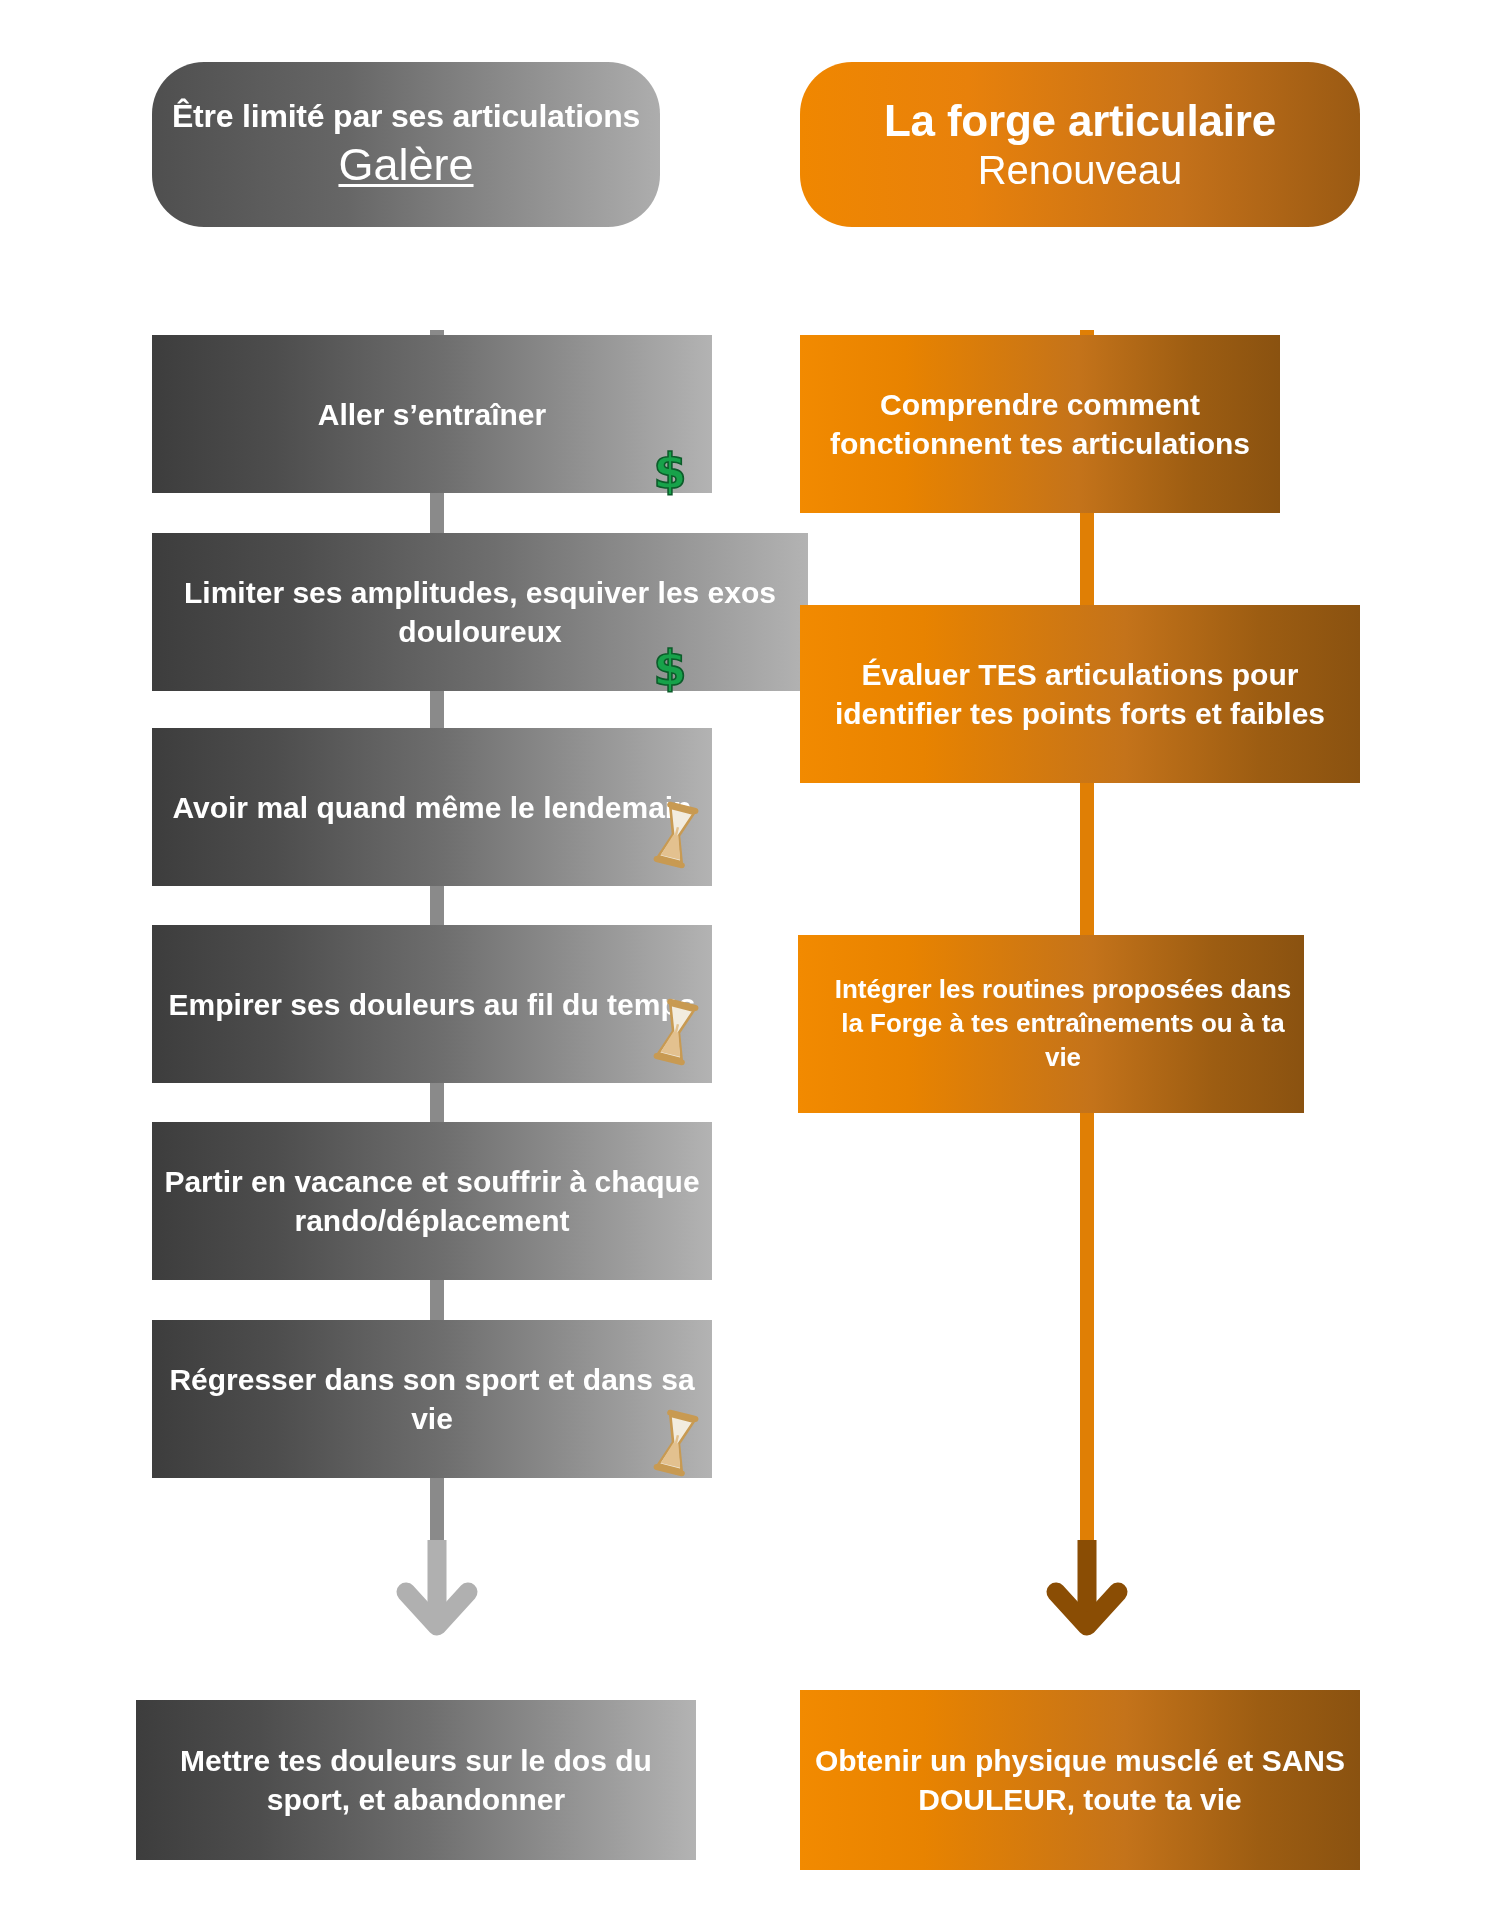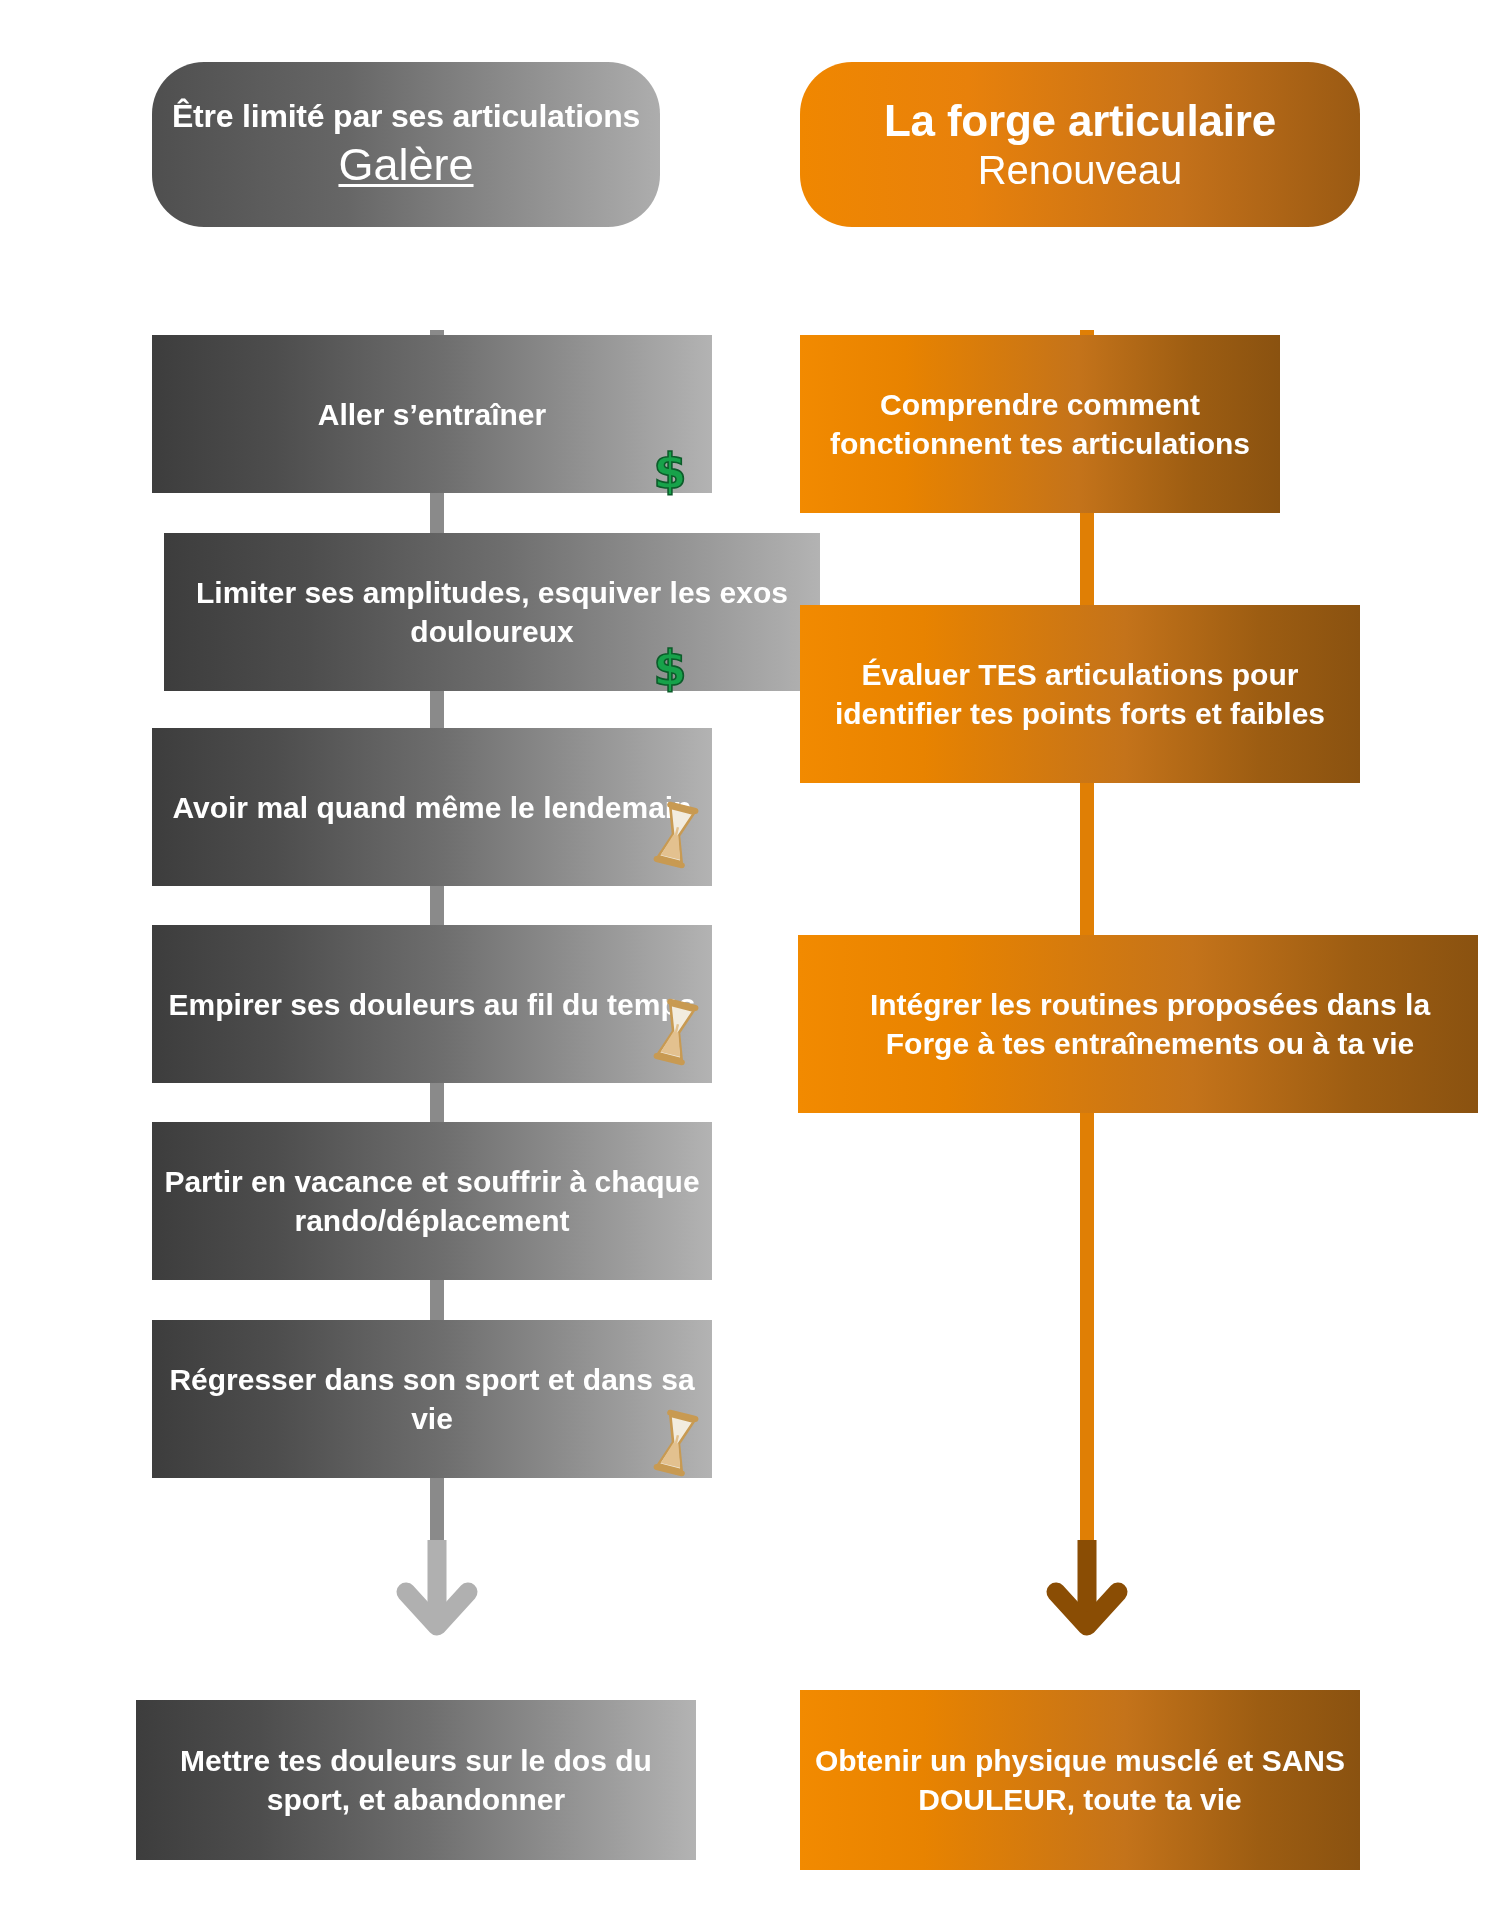--- a/index.html
+++ b/index.html
@@ -108,21 +108,21 @@
     <div class="h-title">Être limité par ses articulations</div>
     <div class="h-sub">Galère</div>
   </div>
 
   <div class="connector conn-gray" style="left:430px; top:330px; width:14px; height:1230px;"></div>
 
   <div class="box gray" style="left:152px; top:335px; width:560px; height:158px; font-size:30px;">
     <div class="box-text">Aller s’entraîner</div>
   </div>
 
-  <div class="box gray" style="left:152px; top:533px; width:656px; height:158px; font-size:30px;margin-left:12px;">
+  <div class="box gray" style="left:152px; top:533px; width:656px; height:158px; font-size:30px;">
     <div class="box-text">Limiter ses amplitudes, esquiver les exos douloureux</div>
   </div>
 
   <div class="box gray" style="left:152px; top:728px; width:560px; height:158px; font-size:30px;">
     <div class="box-text">Avoir mal quand même le lendemain</div>
   </div>
 
   <div class="box gray" style="left:152px; top:925px; width:560px; height:158px; font-size:30px;">
     <div class="box-text">Empirer ses douleurs au fil du temps</div>
   </div>
@@ -202,21 +202,21 @@
   <div class="connector conn-orange" style="left:1080px; top:330px; width:14px; height:1230px;"></div>
 
   <div class="box orange" style="left:800px; top:335px; width:480px; height:178px; font-size:30px;">
     <div class="box-text">Comprendre comment fonctionnent tes articulations</div>
   </div>
 
   <div class="box orange" style="left:800px; top:605px; width:560px; height:178px; font-size:30px;">
     <div class="box-text">Évaluer TES articulations pour identifier tes points forts et faibles</div>
   </div>
 
-  <div class="box orange" style="left:798px; top:935px; width:680px; height:178px; font-size:30px;padding-left:24px;">
+  <div class="box orange" style="left:798px; top:935px; width:506px; height:178px; font-size:26px;padding-left:24px;">
     <div class="box-text">Intégrer les routines proposées dans la Forge à tes entraînements ou à ta vie</div>
   </div>
 
   <svg class="arrow" style="left:1042px; top:1540px;" width="90" height="110" viewBox="0 0 90 110">
     <g fill="none" stroke="#8a4d04" stroke-width="19" stroke-linecap="round" stroke-linejoin="round">
       <line x1="45" y1="0" x2="45" y2="82"></line>
       <polyline points="14,52 45,86 76,52"></polyline>
     </g>
   </svg>
 

